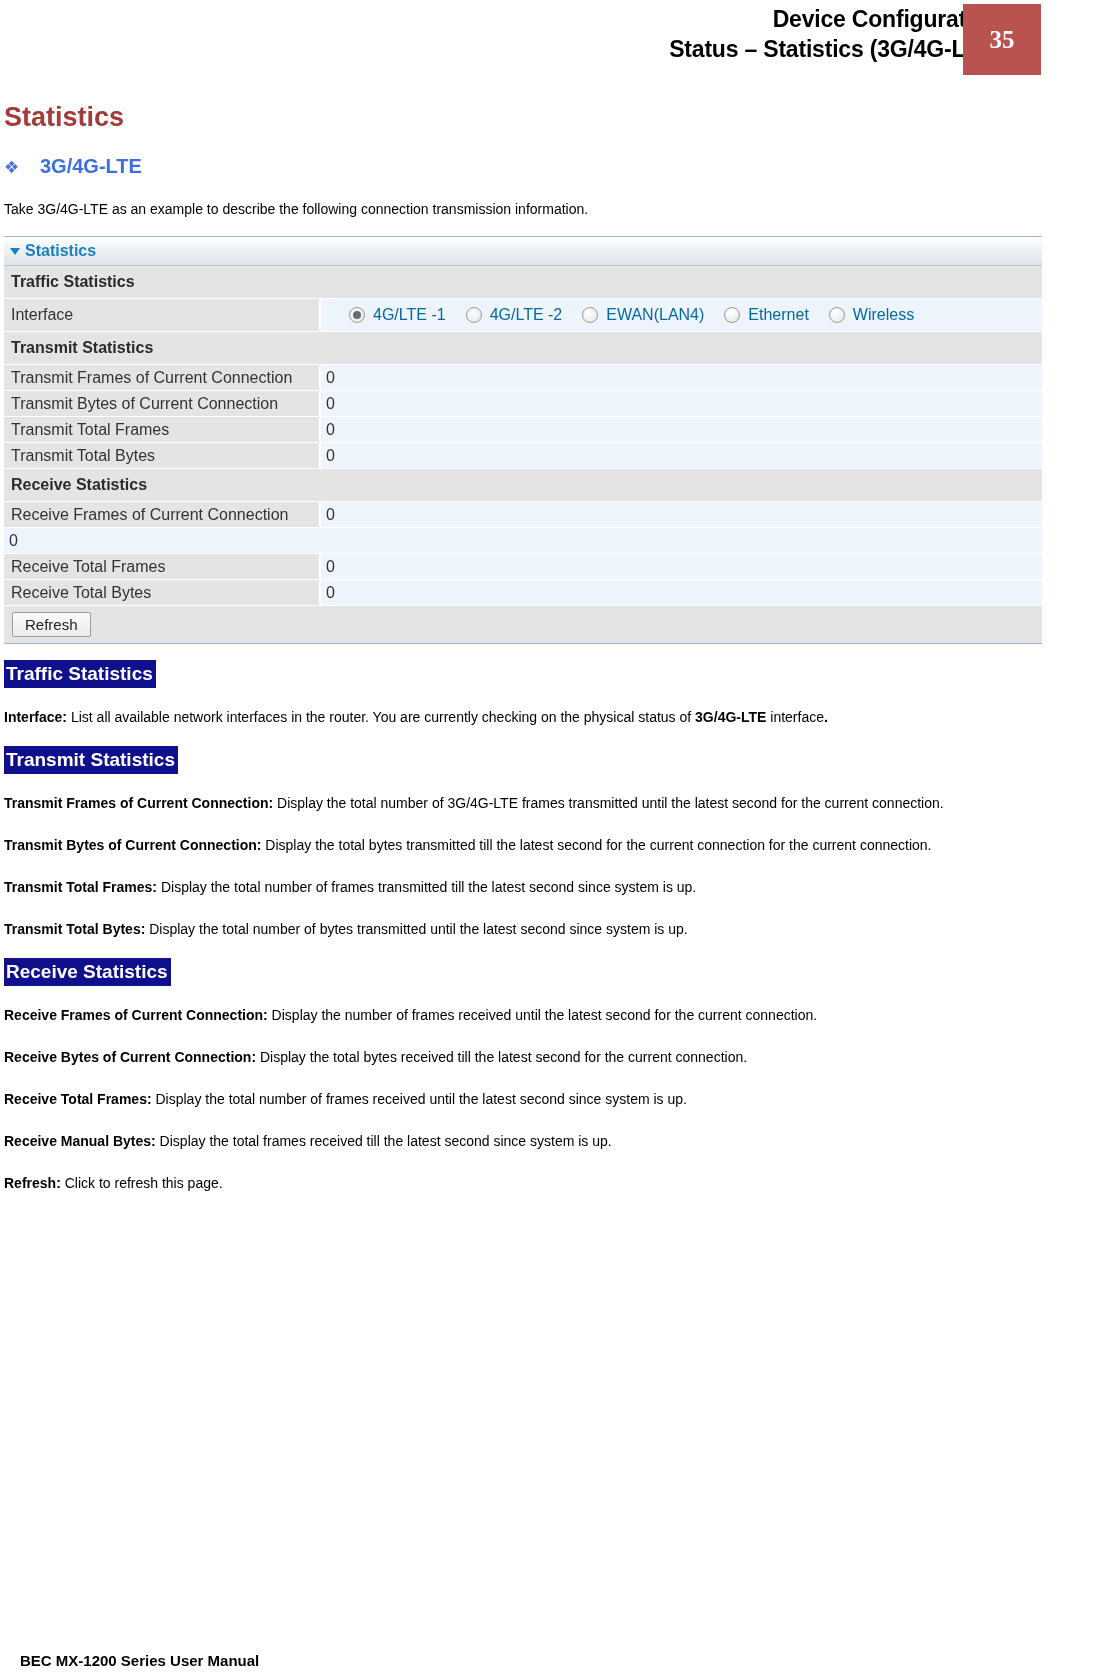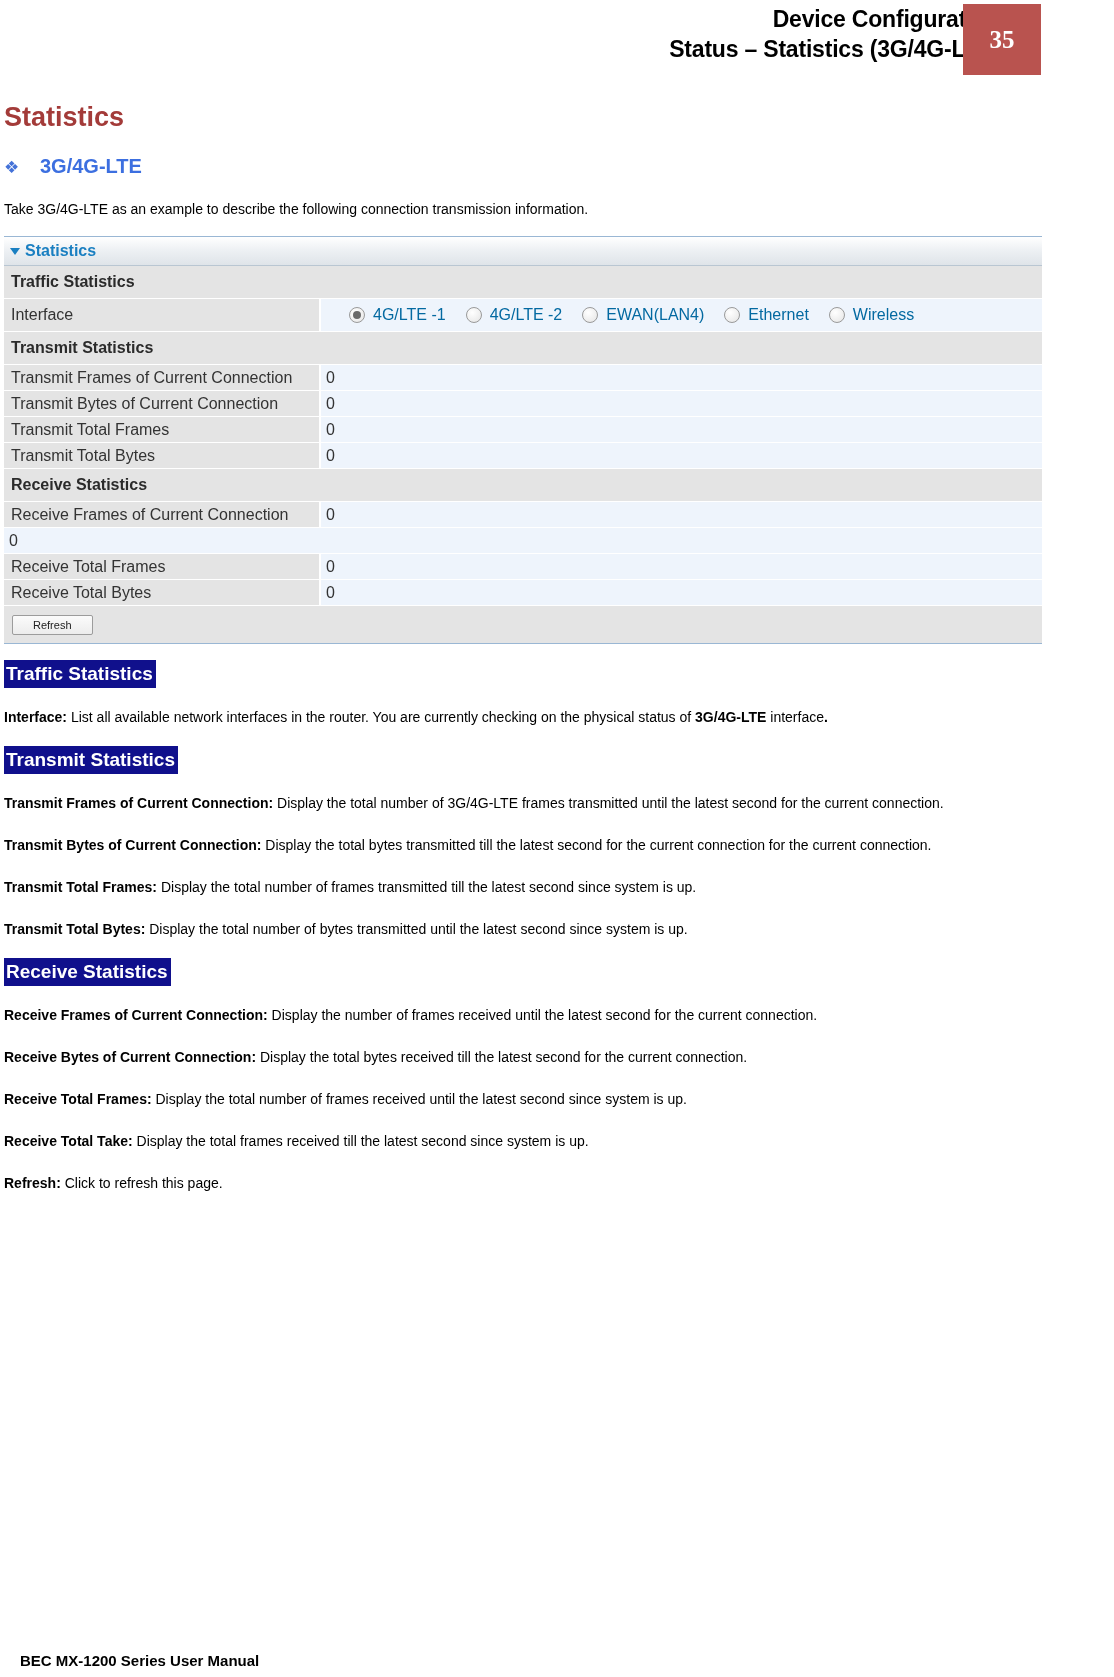--- a/index.html
+++ b/index.html
@@ -186,26 +186,26 @@
   .ui-footrow {
     background: #e4e4e4;
     height: 37px;
     display: flex;
     align-items: center;
     padding-left: 8px;
     box-sizing: border-box;
   }
   .refresh-btn {
     font-family: "Liberation Sans", sans-serif;
-    font-size: 11px;
+    font-size: 15px;
     color: #222222;
     background: linear-gradient(to bottom, #fbfbfb 0%, #ececec 100%);
     border: 1px solid #9c9c9c;
     border-radius: 2px;
-    padding: 3px 20px;
+    padding: 3px 12px;
     cursor: pointer;
   }
 
   
   .hl-head {
     display: inline-block;
     background: #10108c;
     color: #ffffff;
     font-weight: bold;
     font-size: 19px;
@@ -340,19 +340,19 @@
   <p class="body-text"><b>Transmit Total Bytes:</b><span> Display the total number of bytes transmitted until the latest second since system is up.</span></p>
 
   <div><span class="hl-head">Receive Statistics</span></div>
 
   <p class="body-text"><b>Receive Frames of Current Connection:</b><span> Display the number of frames received until the latest second for the current connection.</span></p>
 
   <p class="body-text"><b>Receive Bytes of Current Connection:</b><span> Display the total bytes received till the latest second for the current connection.</span></p>
 
   <p class="body-text"><b>Receive Total Frames:</b><span> Display the total number of frames received until the latest second since system is up.</span></p>
 
-  <p class="body-text nojust"><b>Receive Total Take:</b><span> Display the total frames received till the latest second since system is up.</span></p>
+  <p class="body-text nojust"><b>Receive Manual Bytes:</b><span> Display the total frames received till the latest second since system is up.</span></p>
 
   <p class="body-text nojust"><b>Refresh:</b><span> Click to refresh this page.</span></p>
 
 </div>
 
 <div class="page-footer">BEC MX-1200 Series User Manual</div>
 
 </body></html>

